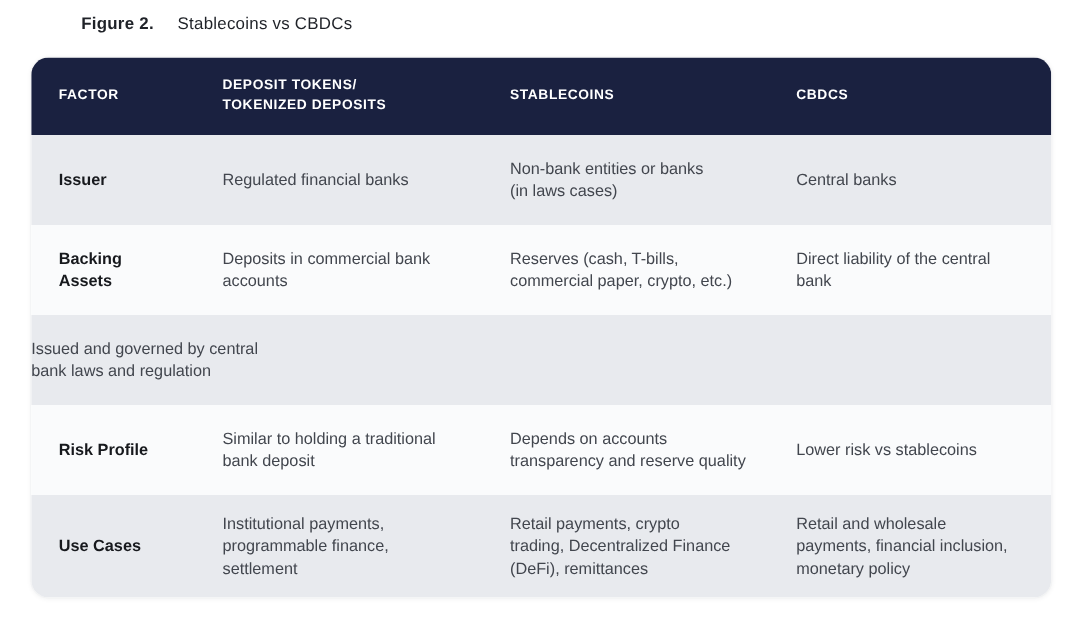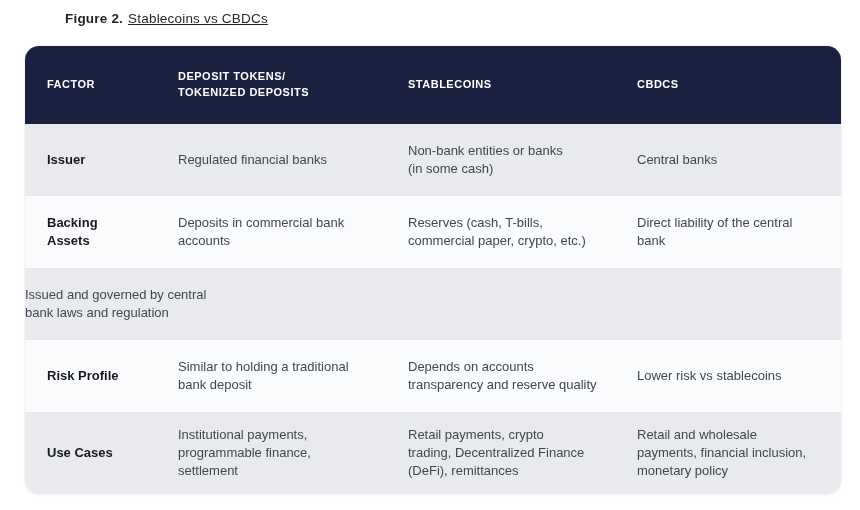--- a/index.html
+++ b/index.html
@@ -19,32 +19,32 @@
     font-family: "Liberation Sans", sans-serif;
   }
   .page { position: relative; width: 860px; height: 510px; overflow: hidden; }
 
   .figure-caption {
     position: absolute; left: 25px; top: 11px;
     font-size: 13.5px; color: var(--caption-text);
     letter-spacing: 0.2px;
   }
   .fig-label { font-weight: bold; padding-left: 40px; }
-  .fig-title { margin-left: 5px; text-decoration: underline; }
+  .fig-title { margin-left: 19px; }
 
   .table-card {
     position: absolute; left: 25px; top: 46px;
     width: 816px;
     border-radius: 14px;
     overflow: hidden;
     box-shadow: 0 1px 4px rgba(20,28,50,0.06), 0 0 0 1px rgba(20,28,50,0.02);
   }
   .row { display: flex; width: 100%; }
 
-  .thead { background: var(--header-bg); height: 78px; }
+  .thead { background: var(--header-bg); height: 62px; }
   .th {
     color: var(--header-text);
     font-size: 11px; font-weight: bold;
     letter-spacing: 0.5px;
     display: flex; align-items: center;
     white-space: pre-line;
     line-height: 1.45;
   }
 
   .trow { background: var(--row-bg); min-height: 72px; }
@@ -84,21 +84,21 @@
       <div class="th col2">DEPOSIT TOKENS/
 TOKENIZED DEPOSITS</div>
       <div class="th col3">STABLECOINS</div>
       <div class="th col4">CBDCS</div>
     </div>
 
     <div class="row trow alt">
       <div class="td factor col1">Issuer</div>
       <div class="td col2">Regulated financial banks</div>
       <div class="td col3">Non-bank entities or banks
-(in some cash)</div>
+(in laws cases)</div>
       <div class="td col4">Central banks</div>
     </div>
 
     <div class="row trow">
       <div class="td factor col1">Backing
 Assets</div>
       <div class="td col2">Deposits in commercial bank
 accounts</div>
       <div class="td col3">Reserves (cash, T-bills,
 commercial paper, crypto, etc.)</div>

